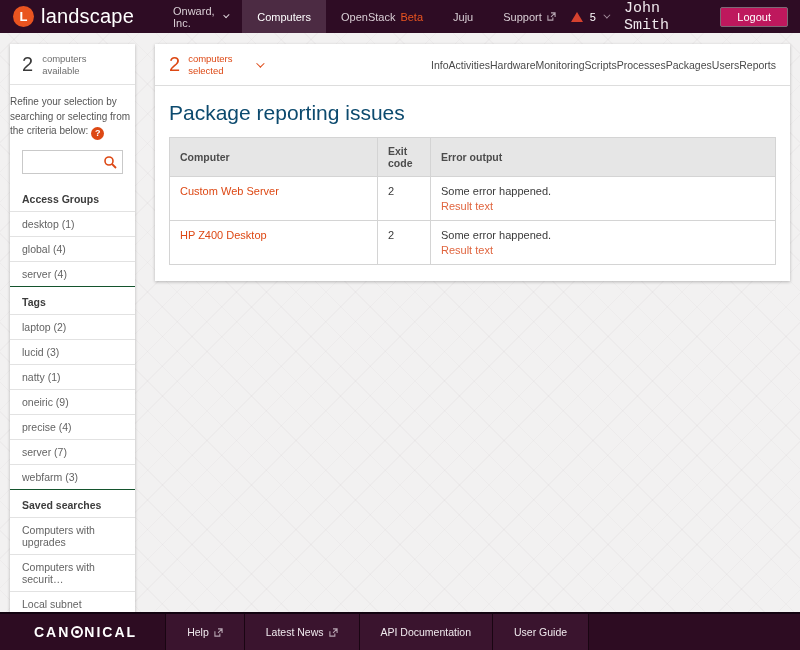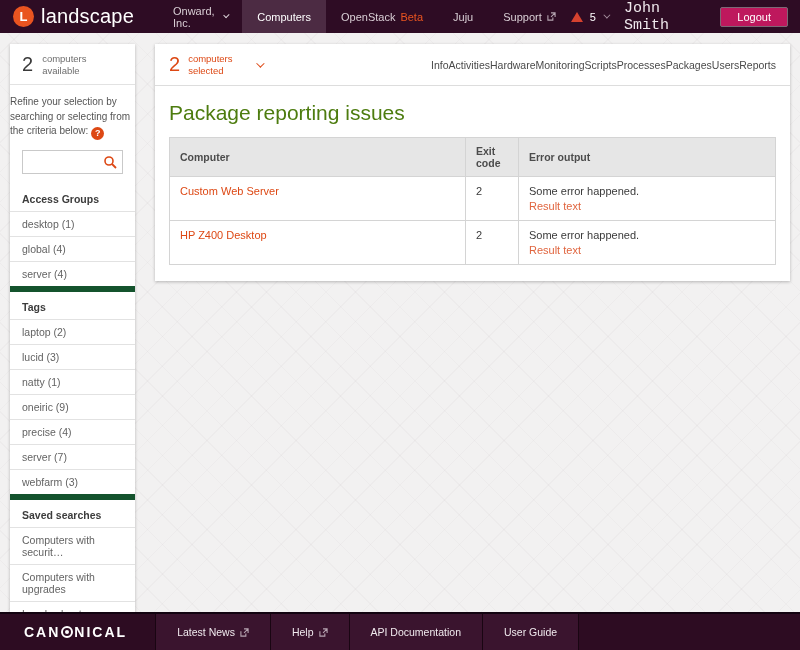--- a/index.html
+++ b/index.html
@@ -65,52 +65,52 @@
     display:inline-flex; width:13px; height:13px; border-radius:50%;
     background:#dd4814; color:#fff; font-size:9px; font-weight:bold;
     align-items:center; justify-content:center; vertical-align:-2px; cursor:pointer;
   }
   .searchbox { position:relative; margin:6px 12px 10px; height:24px; border:1px solid #c9c9c9; background:#fff; }
   .searchbox input {
     width:100%; height:100%; border:none; outline:none; padding:0 24px 0 6px;
     font-size:11px; font-family:"Liberation Sans", sans-serif; color:#333;
   }
   .search-glyph { position:absolute; right:5px; top:4px; width:14px; height:14px; cursor:pointer; }
-  .section-title { padding:9px 12px 6px; font-weight:bold; color:#3c3c3c; border-top:6px solid #14532d; }
+  .section-title { padding:9px 12px 6px; font-weight:bold; color:#3c3c3c; border-top:1px solid #14532d; }
   .section-title.first { border-top:none; }
   .side-item { padding:6px 12px; border-top:1px solid #e2e2e2; cursor:pointer; color:#636363; }
   .side-end { border-top:1px solid #e2e2e2; height:9px; }
   
   .main {
     position:absolute; left:155px; top:44px; width:635px;
     background:#fff; box-shadow:0 1px 3px rgba(0,0,0,0.25);
   }
   .selbar { height:42px; display:flex; align-items:center; padding:0 14px; border-bottom:1px solid #ddd; }
   .sel-num { font-size:20px; color:#dd4814; cursor:pointer; }
   .sel-label { font-size:9.5px; color:#dd4814; line-height:1.2; margin-left:8px; cursor:pointer; }
   .sel-chev { margin-left:24px; color:#dd4814; cursor:pointer; }
   .tabs { margin-left:auto; display:flex; font-size:10.5px; color:#4a4a4a; }
   .tab { cursor:pointer; text-decoration:none; color:#4a4a4a; }
   .content { padding:10px 14px 16px; }
-  .page-title { font-size:21px; font-weight:normal; color:#4d7c0f; margin:5px 0 12px; }
+  .page-title { font-size:21px; font-weight:normal; color:#0c4a6e; margin:5px 0 12px; }
   table.report { width:100%; border-collapse:collapse; font-size:11px; }
   table.report th, table.report td { border:1px solid #d4d4d4; text-align:left; }
   table.report th { background:#e6e6e6; color:#4c4c4c; padding:7px 10px; font-size:10.5px; }
   table.report td { padding:8px 10px; vertical-align:top; color:#3a3a3a; height:44px; }
-  .col-computer { width:296px; }
+  .col-computer { width:208px; }
   .col-exit { width:53px; }
   a.orange-link { color:#dd4814; text-decoration:none; cursor:pointer; }
   a.result-link { display:inline-block; margin-top:3px; color:#e0653f; text-decoration:none; cursor:pointer; }
   
   .footer {
     position:absolute; left:0; right:0; bottom:0; height:38px;
     background:#2d0c22; border-top:2px solid #120310;
     display:flex; align-items:stretch;
   }
-  .canonical { display:flex; align-items:center; margin-left:24px; color:#fff;
+  .canonical { display:flex; align-items:center; margin-left:34px; color:#fff;
     font-size:14px; font-weight:bold; letter-spacing:2px; }
   .o-icon { width:12px; height:12px; border:2px solid #fff; border-radius:50%; position:relative; display:inline-block; margin:0 1px; }
   .o-icon::after { content:""; position:absolute; inset:2px; background:#fff; border-radius:50%; }
   .flinks { display:flex; margin-left:28px; }
   .flink {
     display:flex; align-items:center; gap:5px; padding:0 21px;
     color:#f0eaee; font-size:10.5px; background:#3a142e;
     border-left:1px solid #190512; cursor:pointer; text-decoration:none;
   }
   .flink:last-child { border-right:1px solid #190512; }
@@ -186,22 +186,22 @@
   <div class="section-title">Tags</div>
   <div class="side-item">laptop (2)</div>
   <div class="side-item">lucid (3)</div>
   <div class="side-item">natty (1)</div>
   <div class="side-item">oneiric (9)</div>
   <div class="side-item">precise (4)</div>
   <div class="side-item">server (7)</div>
   <div class="side-item">webfarm (3)</div>
 
   <div class="section-title">Saved searches</div>
+  <div class="side-item">Computers with upgrades</div>
   <div class="side-item">Computers with securit…</div>
-  <div class="side-item">Computers with upgrades</div>
   <div class="side-item">Local subnet</div>
   <div class="side-end"></div>
 </div>
 
 <div class="main">
   <div class="selbar">
     <span class="sel-num">2</span>
     <span class="sel-label">
       <span>computers</span><br>
       <span>selected</span>
@@ -252,33 +252,33 @@
 </div>
 
 <div class="footer">
   <div class="canonical">
     <span>CAN</span>
       <span class="o-icon"></span>
       <span>NICAL</span>
   </div>
   <div class="flinks">
     <a class="flink">
+      <span>Help</span>
+      <svg class="ext-icon" viewBox="0 0 10 10">
+        <path d="M1 3.5 V9 H6.5 V6" fill="none" stroke="#cdbfc9" stroke-width="1.2"></path>
+        <path d="M4.5 1 H9 V5.5 M9 1 L4.5 5.5" fill="none" stroke="#cdbfc9" stroke-width="1.2"></path>
+      </svg>
+    </a>
+    <a class="flink">
       <span>Latest News</span>
       <svg class="ext-icon" viewBox="0 0 10 10">
         <path d="M1 3.5 V9 H6.5 V6" fill="none" stroke="#cdbfc9" stroke-width="1.2"></path>
         <path d="M4.5 1 H9 V5.5 M9 1 L4.5 5.5" fill="none" stroke="#cdbfc9" stroke-width="1.2"></path>
       </svg>
     </a>
     <a class="flink">
-      <span>Help</span>
-      <svg class="ext-icon" viewBox="0 0 10 10">
-        <path d="M1 3.5 V9 H6.5 V6" fill="none" stroke="#cdbfc9" stroke-width="1.2"></path>
-        <path d="M4.5 1 H9 V5.5 M9 1 L4.5 5.5" fill="none" stroke="#cdbfc9" stroke-width="1.2"></path>
-      </svg>
-    </a>
-    <a class="flink">
       <span>API Documentation</span>
     </a>
     <a class="flink">
       <span>User Guide</span>
     </a>
   </div>
 </div>
 
 </body></html>

